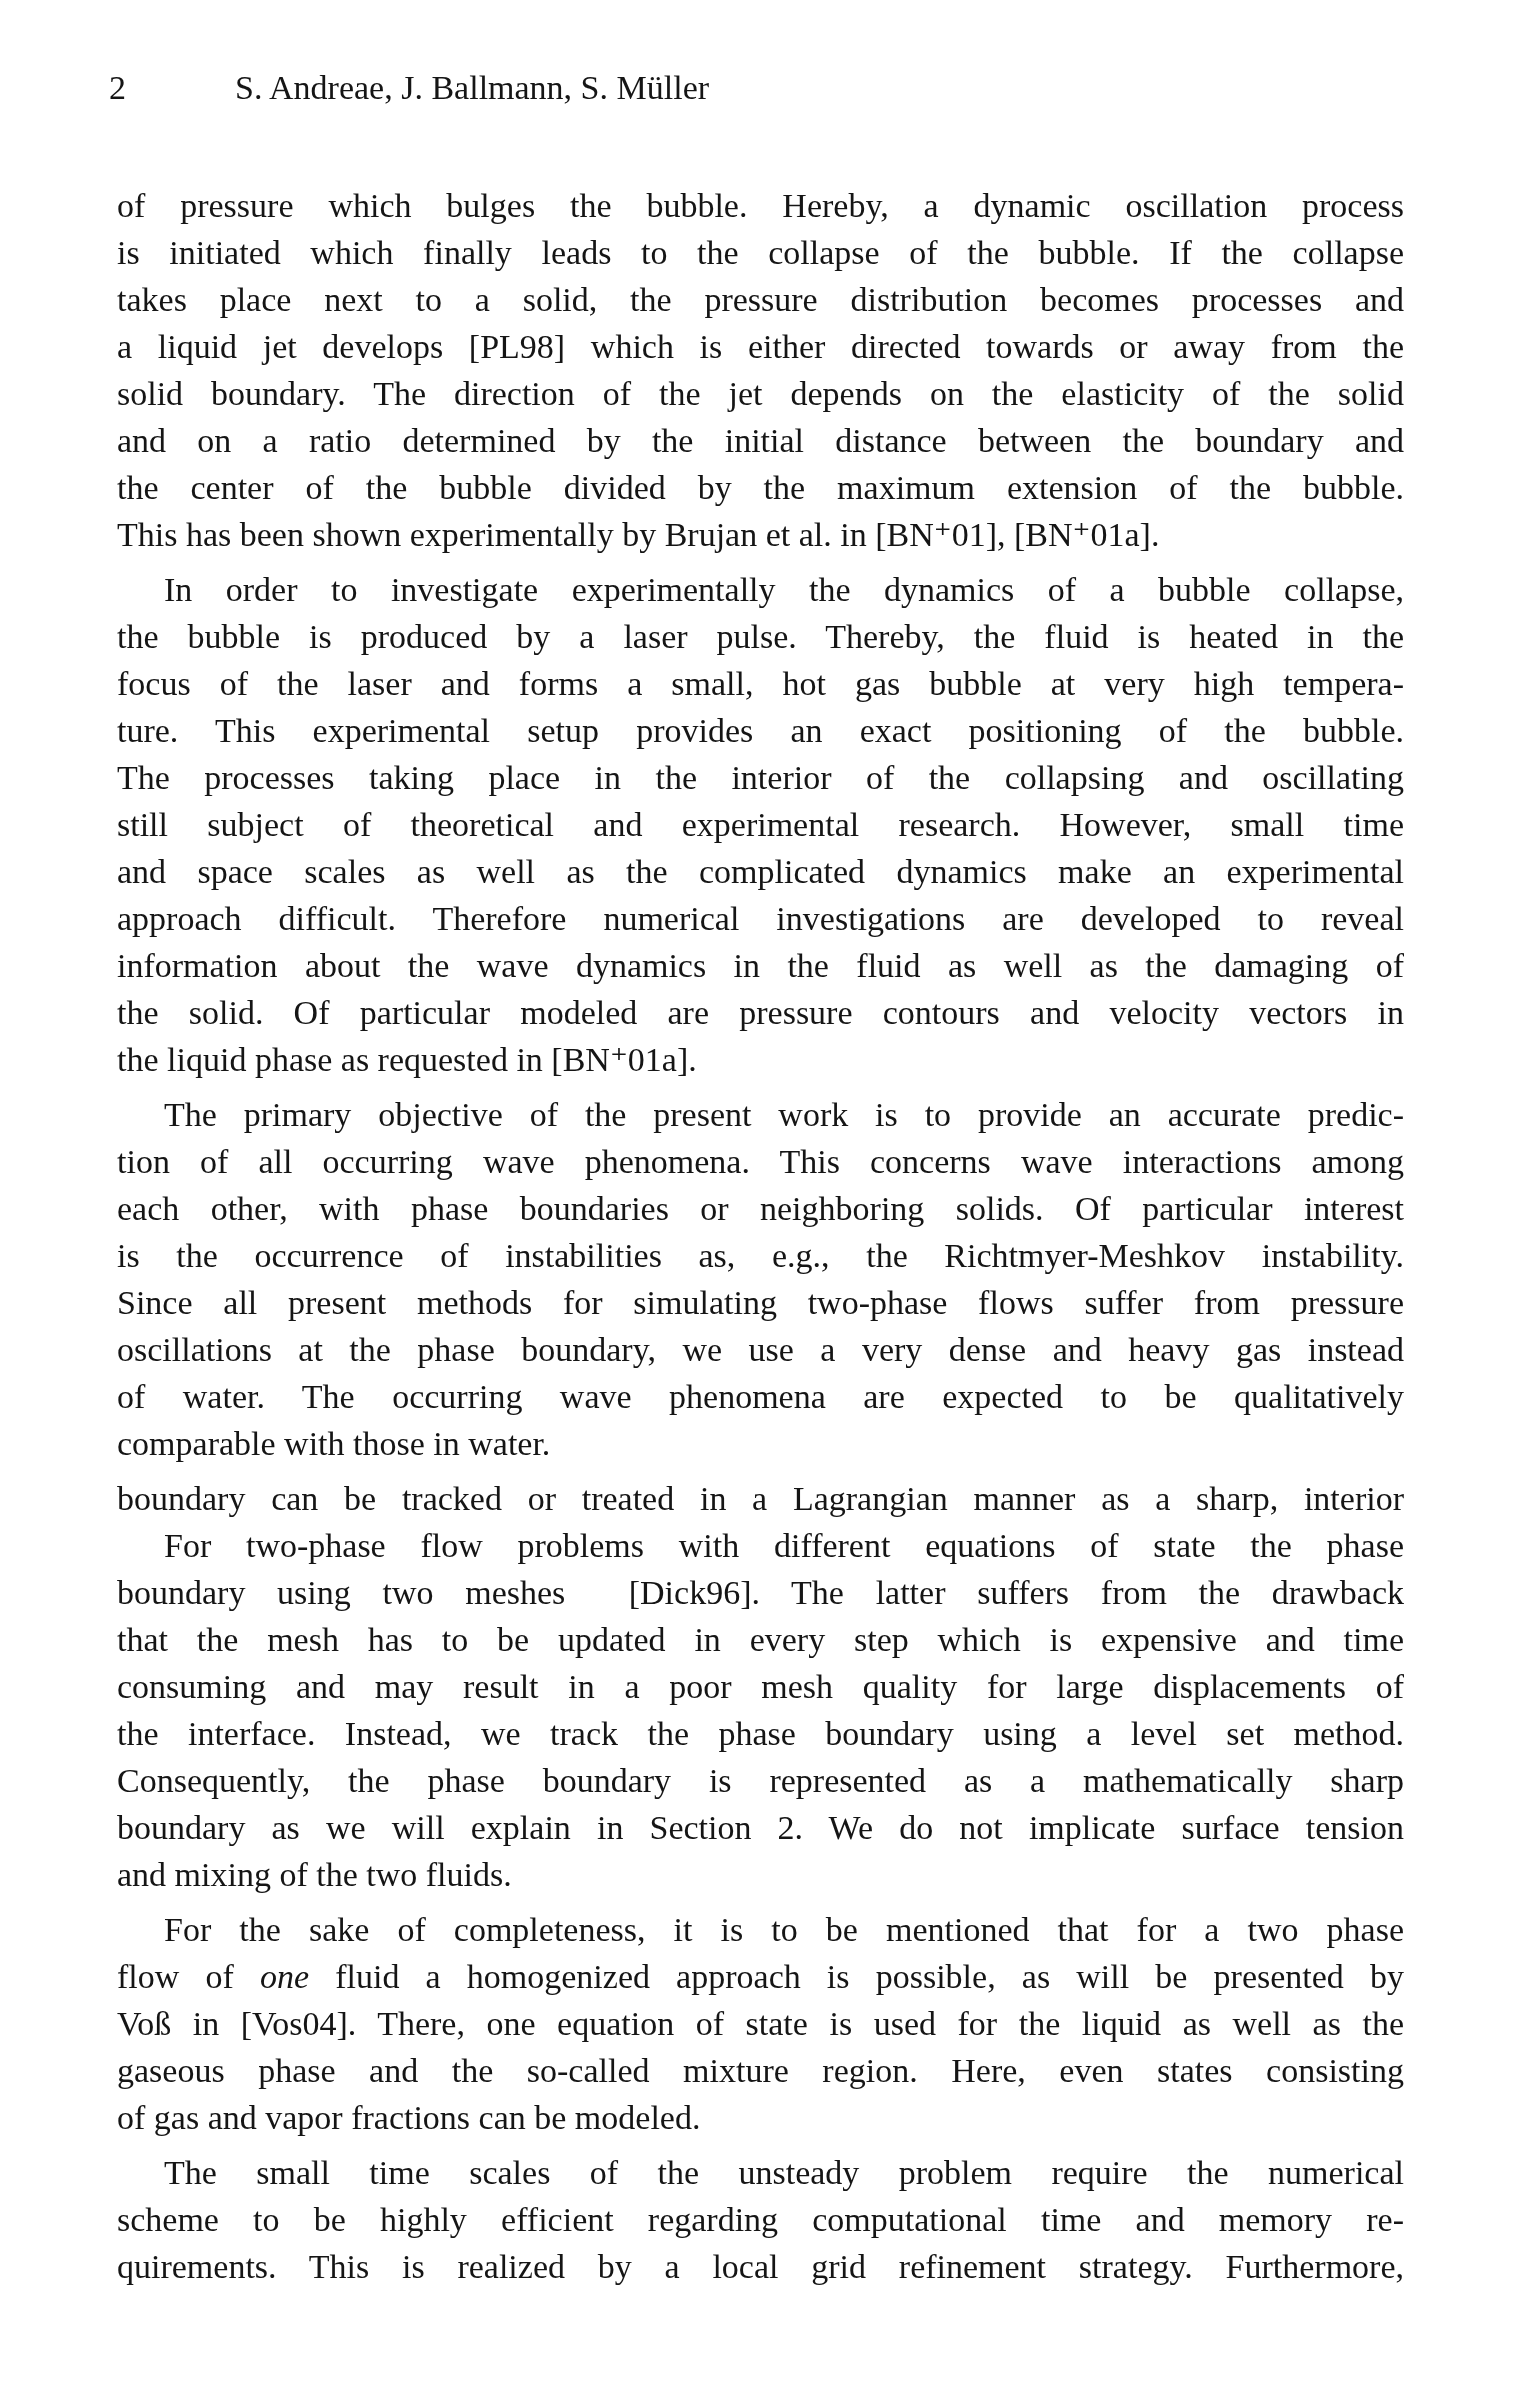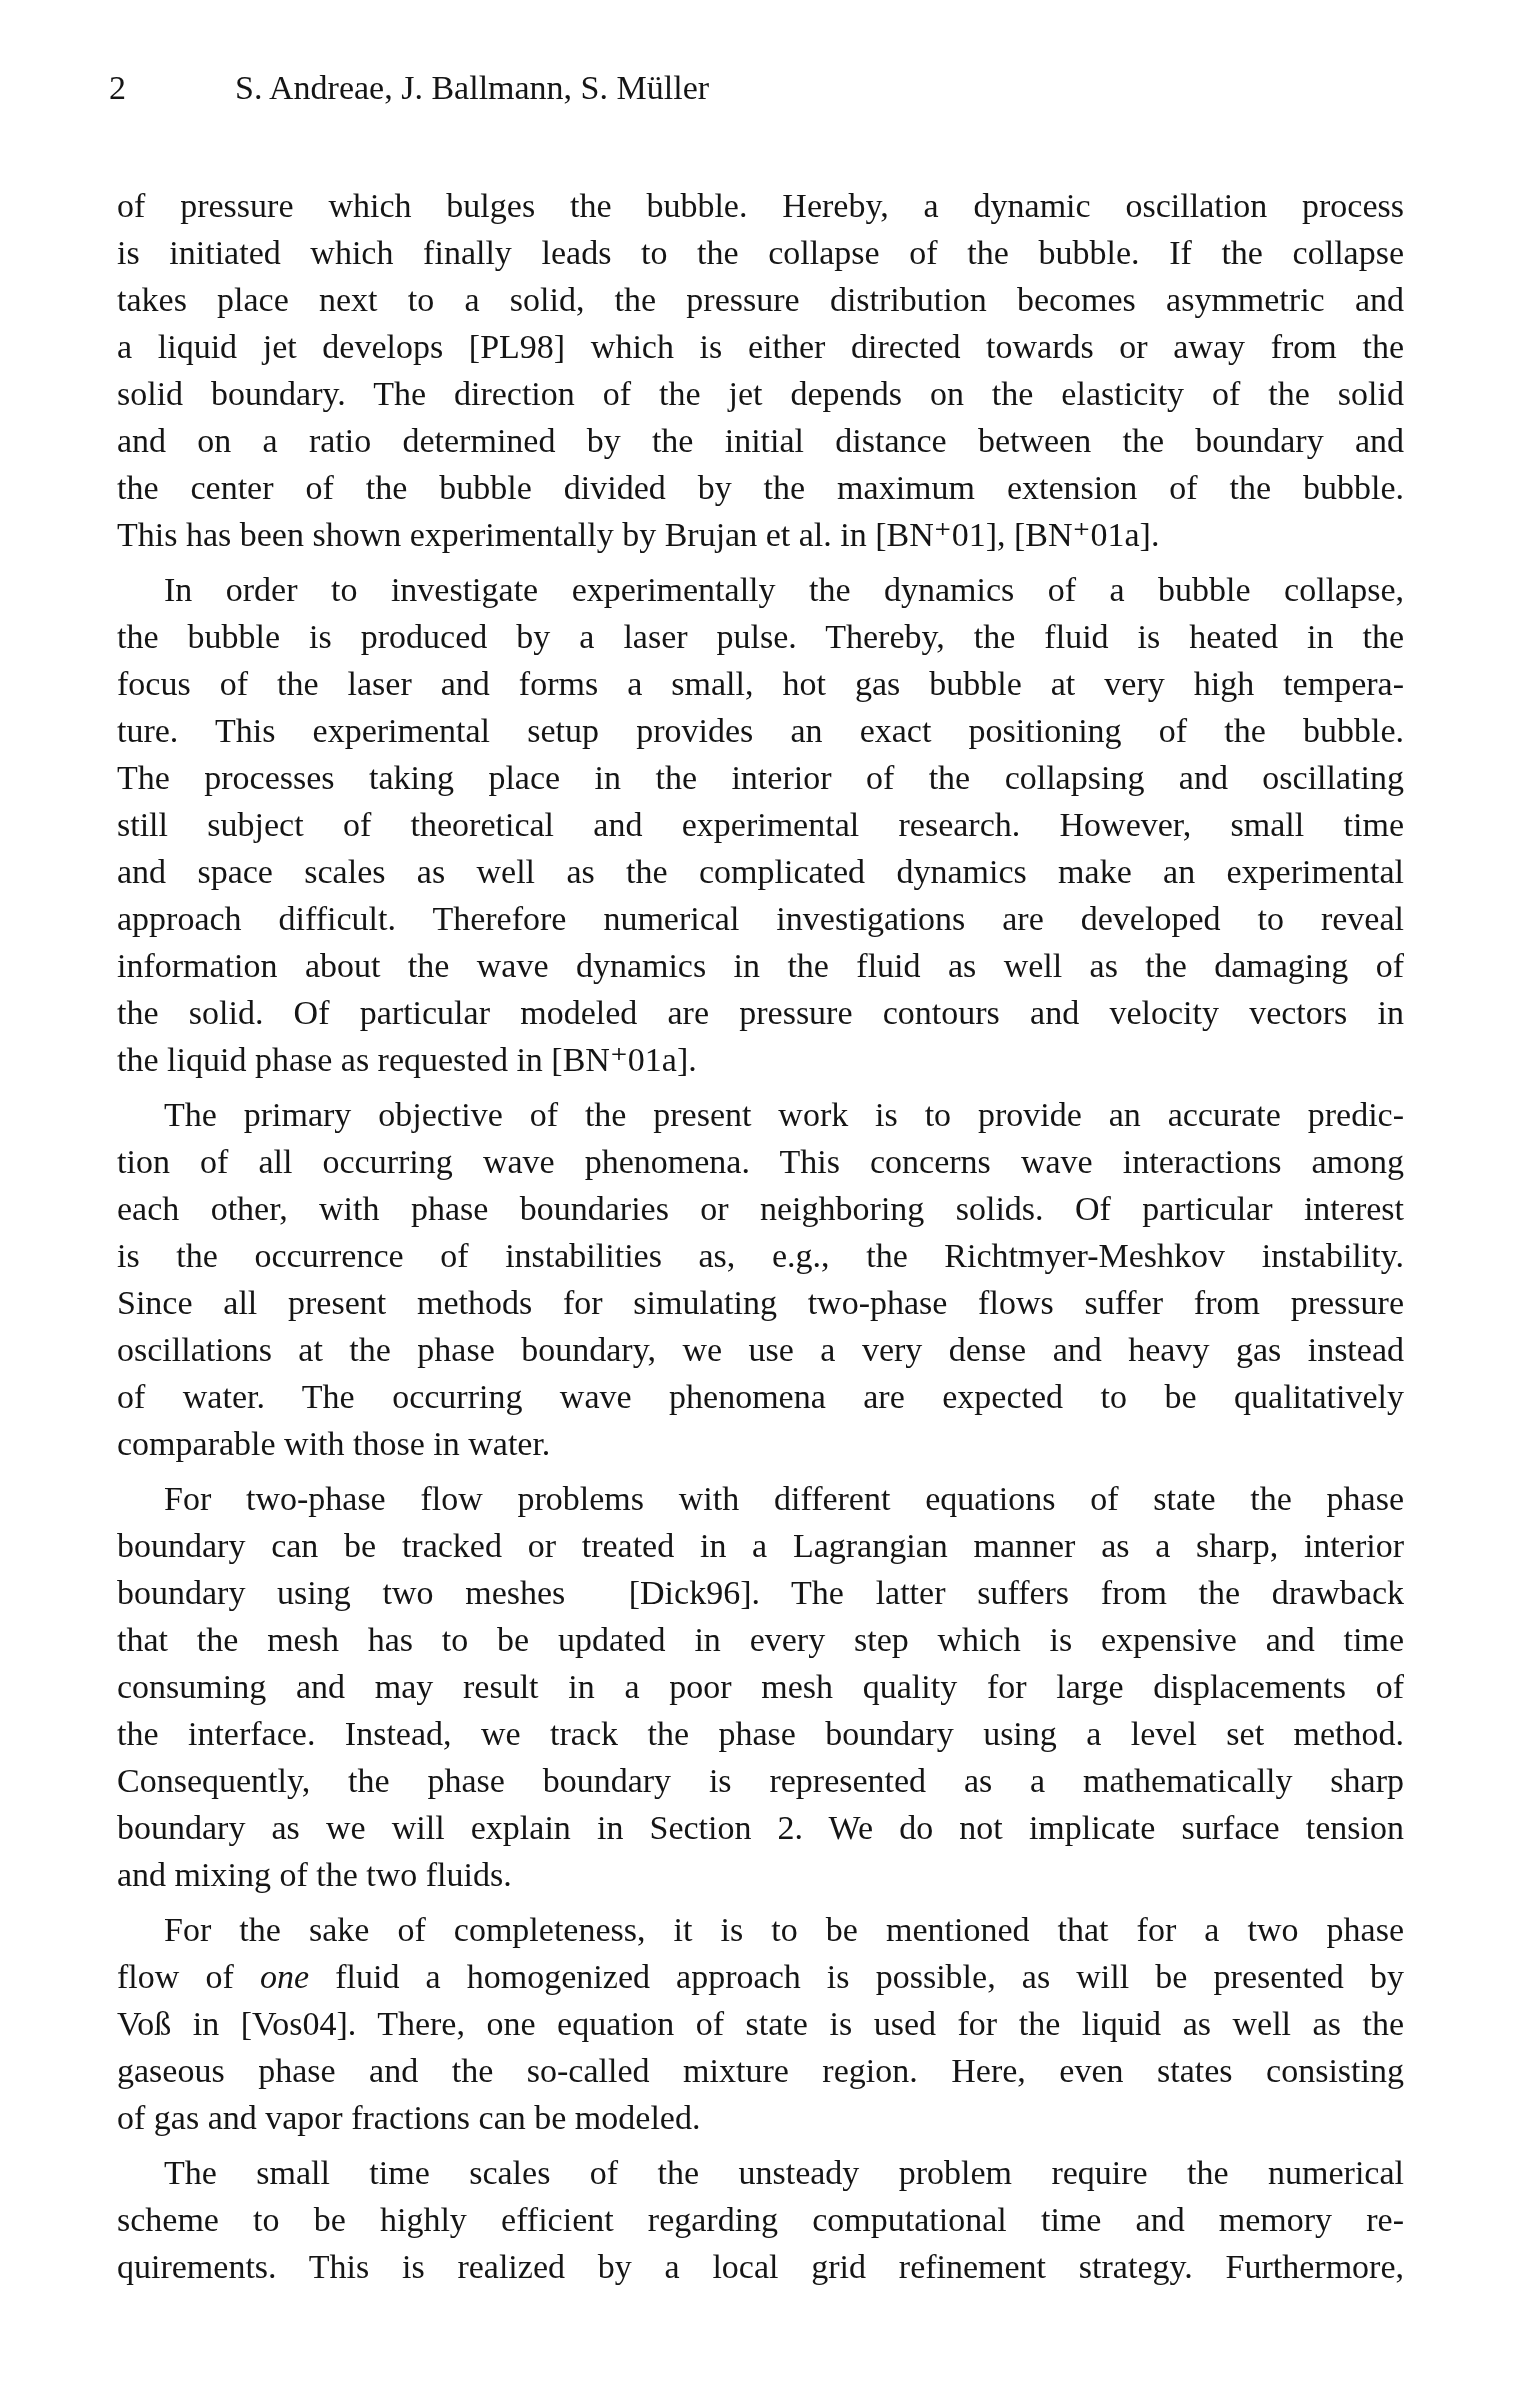--- a/index.html
+++ b/index.html
@@ -43,21 +43,21 @@
 
 <div class="page">
   <div class="header">
     <span class="page-number">2</span>
     <span class="running-title">S. Andreae, J. Ballmann, S. Müller</span>
   </div>
   <div class="body-text">
       <div class="para">
         <div class="line">of pressure which bulges the bubble. Hereby, a dynamic oscillation process</div>
         <div class="line">is initiated which finally leads to the collapse of the bubble. If the collapse</div>
-        <div class="line">takes place next to a solid, the pressure distribution becomes asymmetric and</div>
+        <div class="line">takes place next to a solid, the pressure distribution becomes processes and</div>
         <div class="line">a liquid jet develops [PL98] which is either directed towards or away from the</div>
         <div class="line">solid boundary. The direction of the jet depends on the elasticity of the solid</div>
         <div class="line">and on a ratio determined by the initial distance between the boundary and</div>
         <div class="line">the center of the bubble divided by the maximum extension of the bubble.</div>
         <div class="line lastline">This has been shown experimentally by Brujan et al. in [BN⁺01], [BN⁺01a].</div>
       </div>
       <div class="para">
         <div class="line firstindent">In order to investigate experimentally the dynamics of a bubble collapse,</div>
         <div class="line">the bubble is produced by a laser pulse. Thereby, the fluid is heated in the</div>
         <div class="line">focus of the laser and forms a small, hot gas bubble at very high tempera-</div>
@@ -74,22 +74,22 @@
         <div class="line firstindent">The primary objective of the present work is to provide an accurate predic-</div>
         <div class="line">tion of all occurring wave phenomena. This concerns wave interactions among</div>
         <div class="line">each other, with phase boundaries or neighboring solids. Of particular interest</div>
         <div class="line">is the occurrence of instabilities as, e.g., the Richtmyer-Meshkov instability.</div>
         <div class="line">Since all present methods for simulating two-phase flows suffer from pressure</div>
         <div class="line">oscillations at the phase boundary, we use a very dense and heavy gas instead</div>
         <div class="line">of water. The occurring wave phenomena are expected to be qualitatively</div>
         <div class="line lastline">comparable with those in water.</div>
       </div>
       <div class="para">
+        <div class="line">boundary can be tracked or treated in a Lagrangian manner as a sharp, interior</div>
         <div class="line firstindent">For two-phase flow problems with different equations of state the phase</div>
-        <div class="line">boundary can be tracked or treated in a Lagrangian manner as a sharp, interior</div>
         <div class="line">boundary using two meshes&nbsp; [Dick96]. The latter suffers from the drawback</div>
         <div class="line">that the mesh has to be updated in every step which is expensive and time</div>
         <div class="line">consuming and may result in a poor mesh quality for large displacements of</div>
         <div class="line">the interface. Instead, we track the phase boundary using a level set method.</div>
         <div class="line">Consequently, the phase boundary is represented as a mathematically sharp</div>
         <div class="line">boundary as we will explain in Section 2. We do not implicate surface tension</div>
         <div class="line lastline">and mixing of the two fluids.</div>
       </div>
       <div class="para">
         <div class="line firstindent">For the sake of completeness, it is to be mentioned that for a two phase</div>

